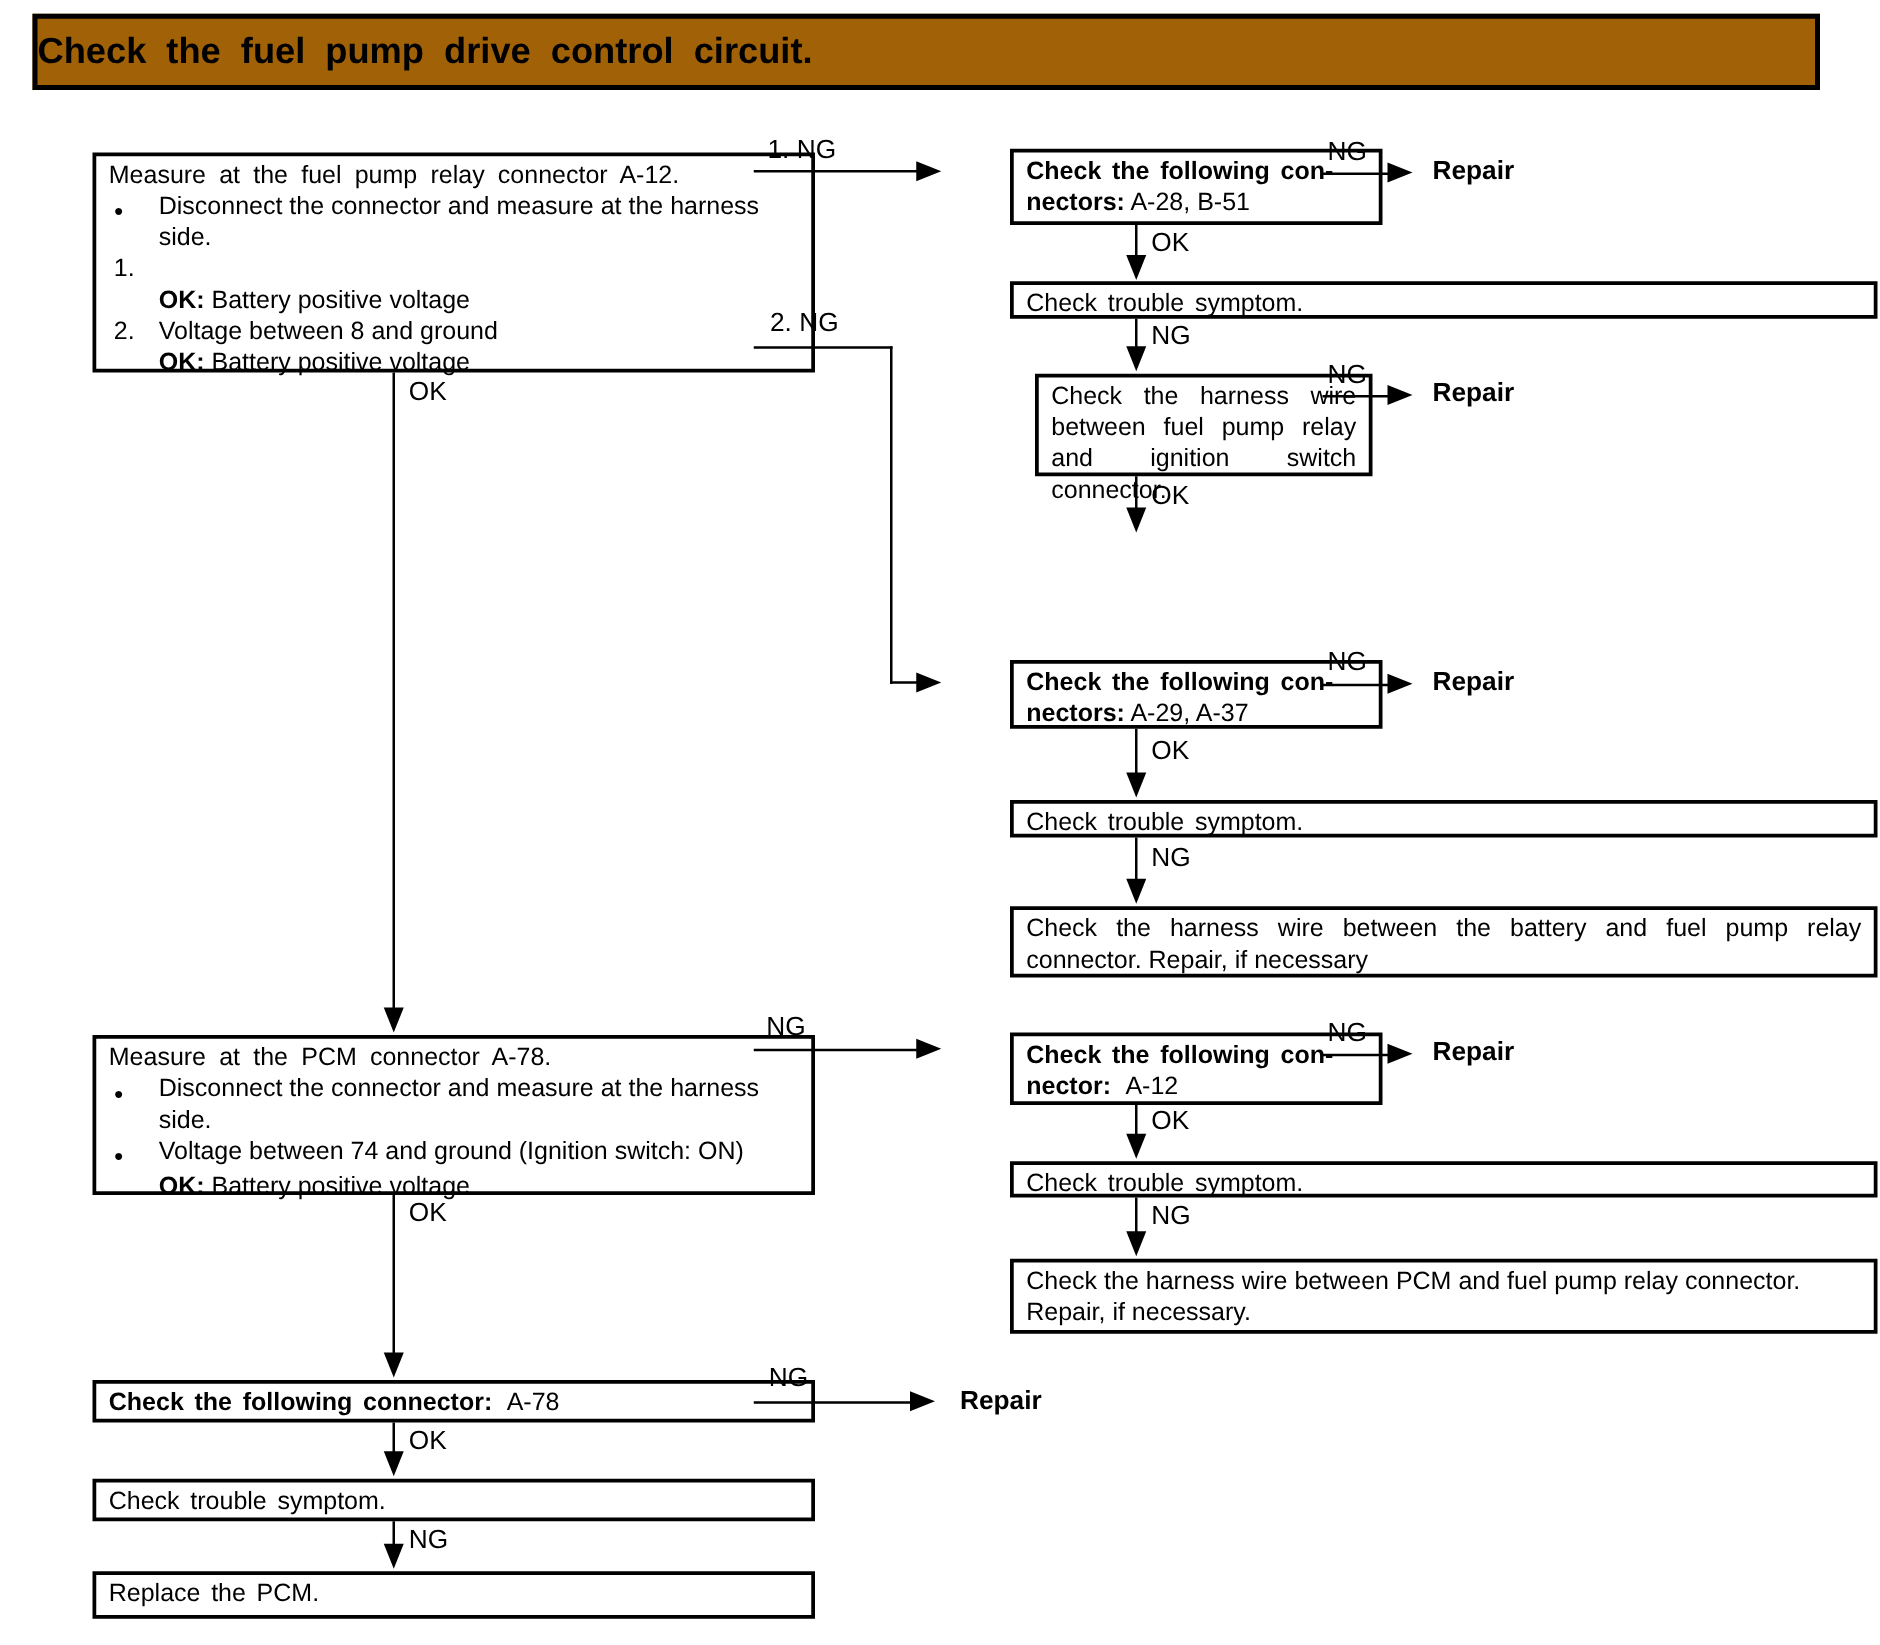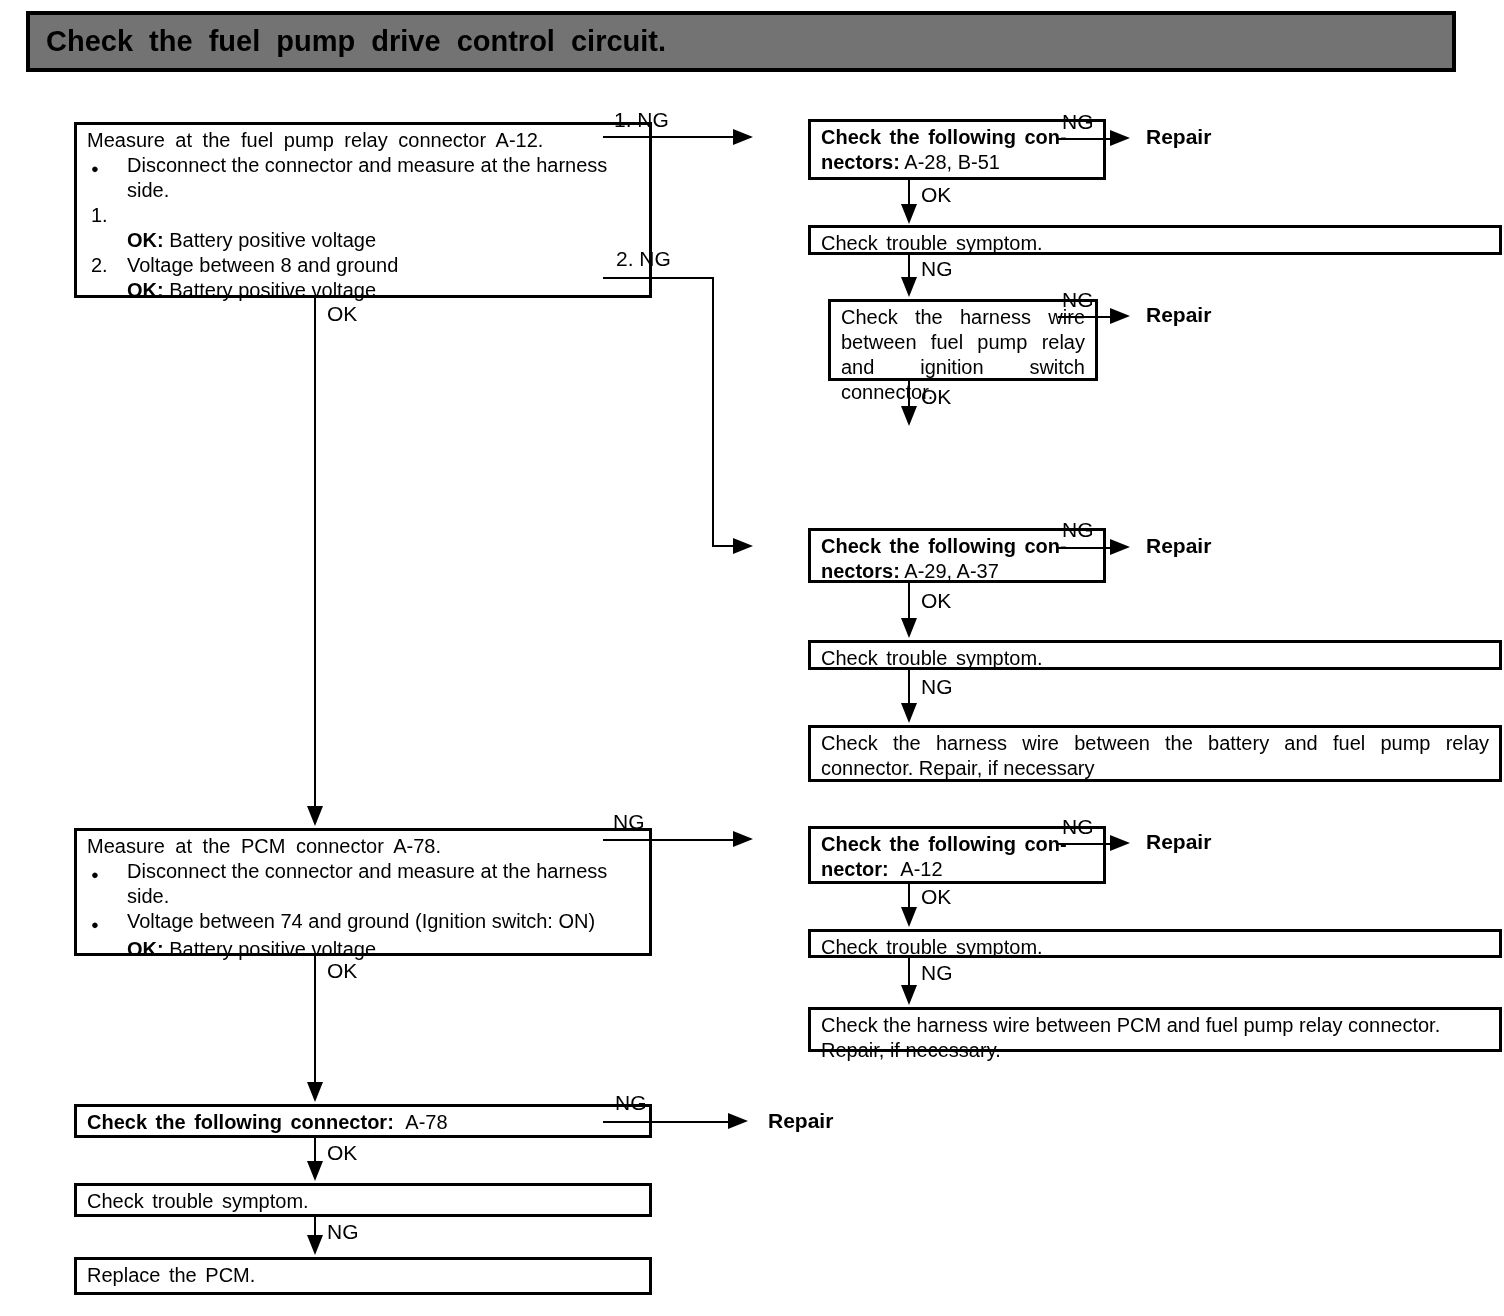--- a/index.html
+++ b/index.html
@@ -7,22 +7,22 @@
     position:relative; width:1504px; height:1316px; background:#ffffff;
     font-family:"Liberation Sans", sans-serif; color:#000;
   }
   .box {
     position:absolute; box-sizing:border-box; border:3px solid #000;
     background:#fff; font-size:20px; line-height:25px; padding:3px 10px;margin-left:48px;
   }
   .box.thin { padding:2px 10px; line-height:26px; }
   .title-box {
     position:absolute; box-sizing:border-box; border:4px solid #000;
-    background:#737373; display:flex; align-items:center;
-    font-size:29px; font-weight:bold; word-spacing:8px; padding-left:16px;
+    background:#a16207; display:flex; align-items:center;
+    font-size:29px; font-weight:bold; word-spacing:8px; 
   }
   .b { font-weight:bold; }
   .ws { word-spacing:5px; }
   .ws2 { word-spacing:3px; }
   .just { text-align:justify; }
   .row { display:flex; }
   .mk { flex:none; width:40px; padding-left:4px; box-sizing:border-box; }
   .mk-bullet { font-size:13px; padding-top:3px; }
   .txt { flex:1; max-width:482px; }
   .indent { margin-left:40px; }
@@ -124,21 +124,21 @@
     <div>
       <span class="b">nector:</span>
       <span class="vspace">A-12</span>
     </div>
   </div>
 
   <div class="box thin ws2" style="left:760px; top:929px; width:694px; height:29px;">
     <span>Check trouble symptom.</span>
   </div>
 
-  <div class="box" style="left:760px; top:1007px; width:694px; height:45px;">
+  <div class="box" style="left:760px; top:1007px; width:694px; height:60px;">
     <span>Check the harness wire between PCM and fuel pump relay connector. Repair, if necessary.</span>
   </div>
 
   <div class="box thin" style="left:26px; top:1104px; width:578px; height:34px;">
     <span class="b ws2">Check the following connector:</span>
     <span class="vspace">A-78</span>
   </div>
 
   <div class="box thin ws2" style="left:26px; top:1183px; width:578px; height:34px;">
     <span>Check trouble symptom.</span>

